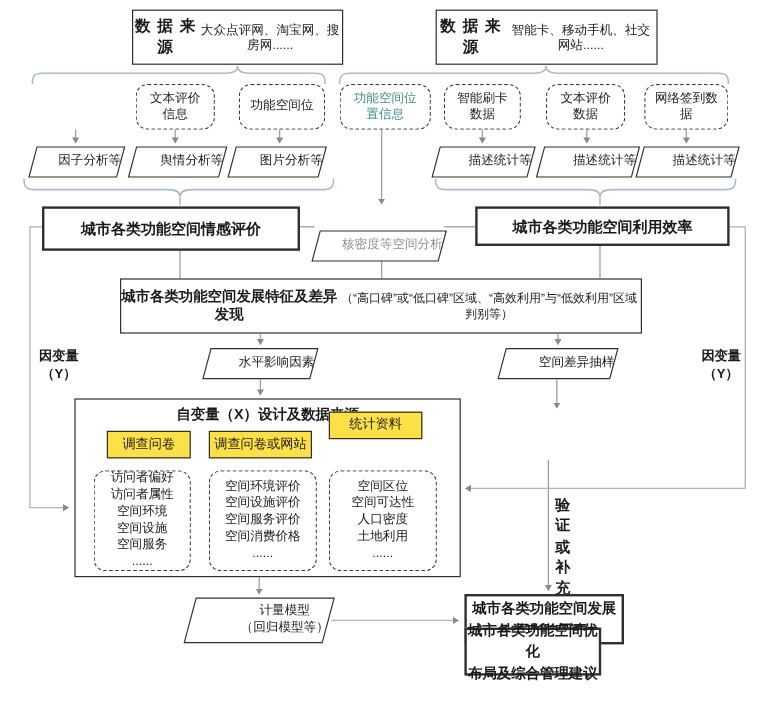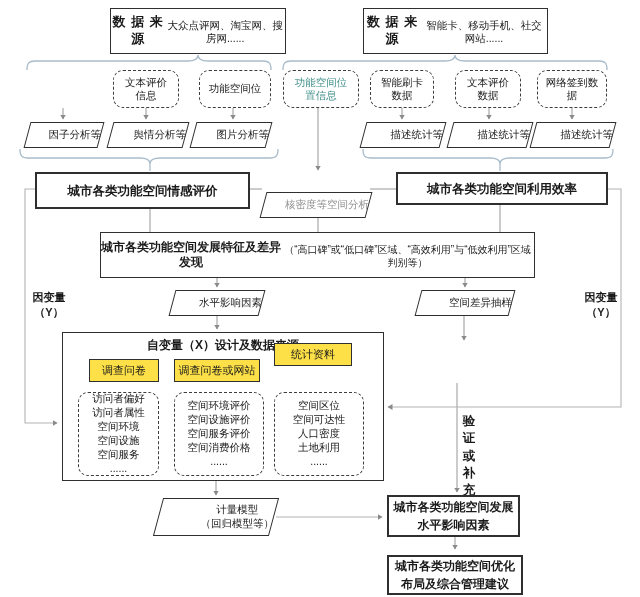--- a/index.html
+++ b/index.html
@@ -199,16 +199,16 @@
 充</div>
 
   <div class="para" style="left:158px;top:498px;width:116px;height:38px">
     <i class="pshape"></i>
     <span class="plabel">计量模型
 （回归模型等）</span>
   </div>
 
   <div class="node boldbox" style="left:387px;top:495px;width:133px;height:42px;font-size:12px;line-height:1.5">城市各类功能空间发展
 水平影响因素</div>
-  <div class="node boldbox" style="left:387px;top:555px;width:136px;height:40px;font-size:12px;line-height:1.5">城市各类功能空间优化
+  <div class="node boldbox" style="left:387px;top:523px;width:114px;height:40px;font-size:12px;line-height:1.5">城市各类功能空间优化
 布局及综合管理建议</div>
 
 </div>
 
 </body></html>

